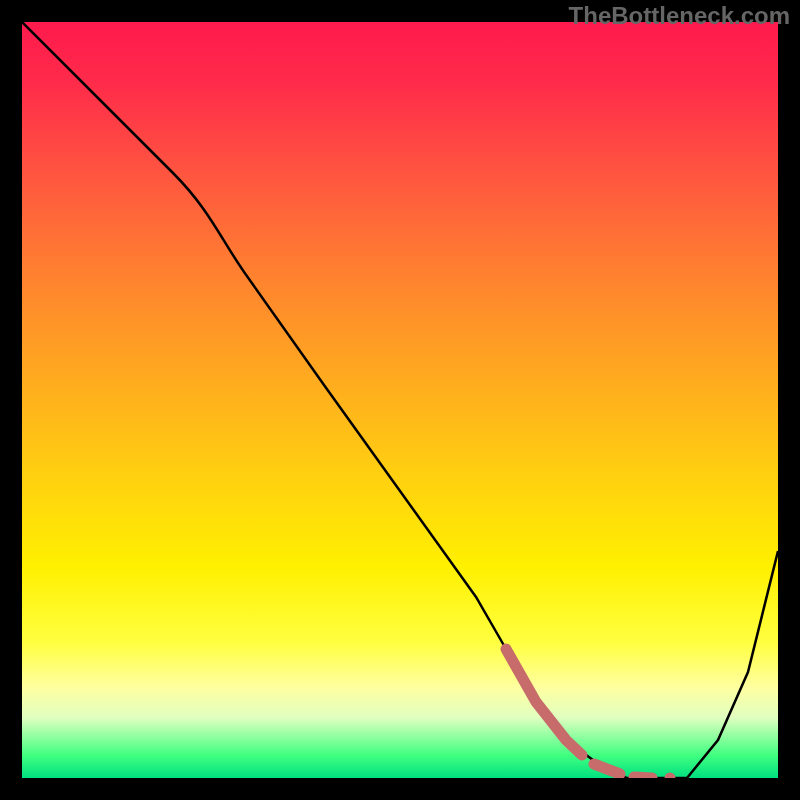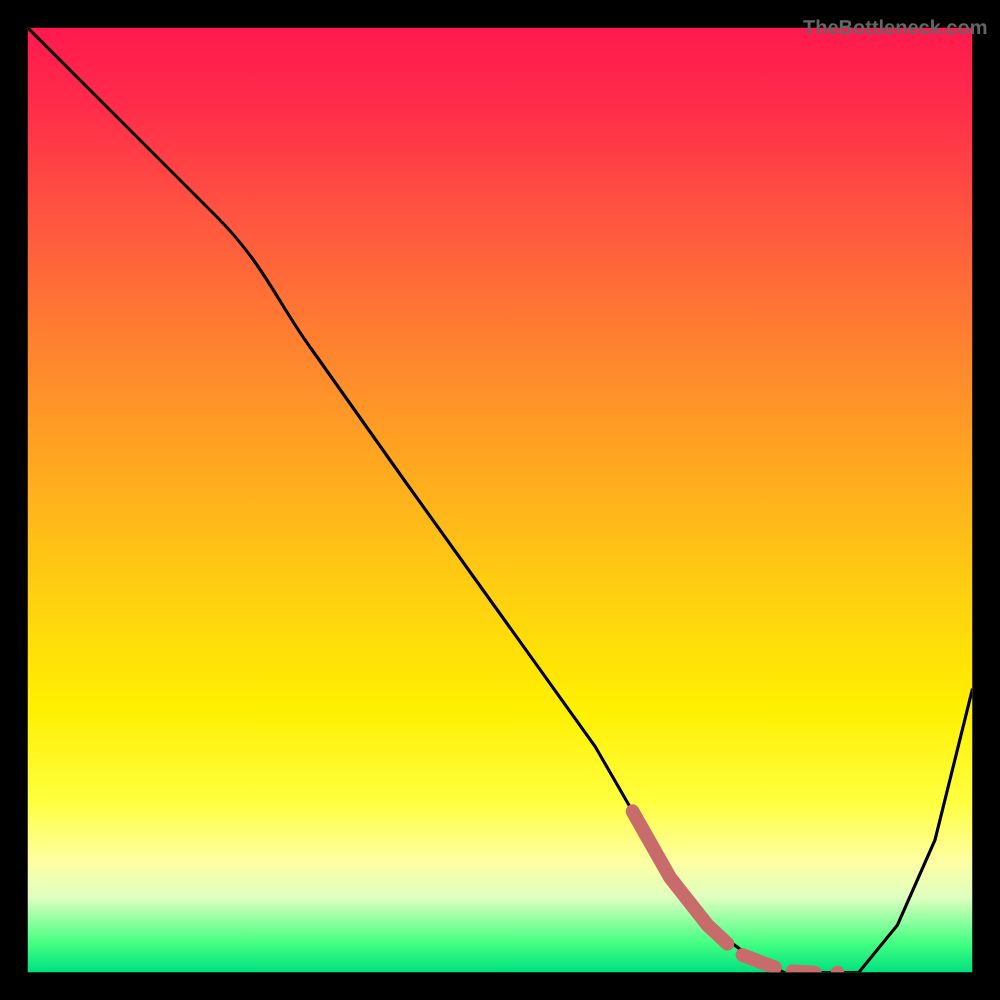--- a/index.html
+++ b/index.html
@@ -5,24 +5,24 @@
   * { margin: 0; padding: 0; box-sizing: border-box; }
   body {
     width: 800px;
     height: 800px;
     background: #000;
     position: relative;
     font-family: Arial, sans-serif;
   }
   .watermark {
     position: absolute;
-    top: 14px;
+    top: 2px;
     right: 10px;
     color: #666;
-    font-size: 16px;
+    font-size: 24px;
     font-weight: bold;
     z-index: 10;
     margin-left: 23px;
   }
   .plot-area {
     position: absolute;
     left: 22px;
     top: 22px;
     width: 756px;
     height: 756px;

